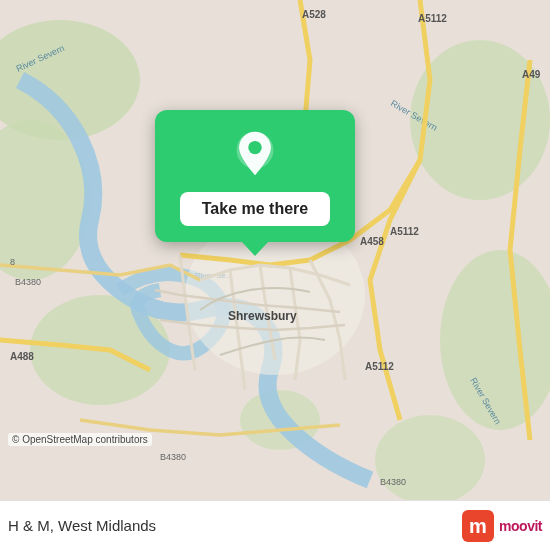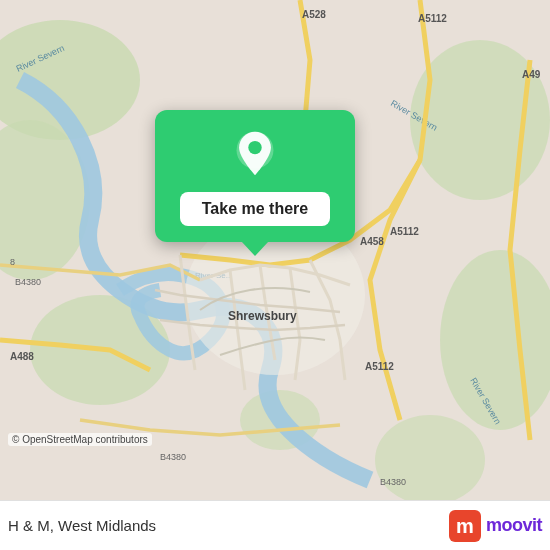--- a/index.html
+++ b/index.html
@@ -96,23 +96,23 @@
       align-items: center;
       gap: 5px;
     }
 
     .moovit-m {
       width: 32px;
       height: 32px;
     }
 
     .moovit-text {
-      font-size: 18px;
+      font-size: 14px;
       font-weight: 700;
-      color: #6d28d9;
+      color: #be185d;
       letter-spacing: -0.5px;
     }
 
     
     #osm-attribution {
       position: absolute;
       bottom: 54px;
       left: 8px;
       font-size: 10px;
       color: #444;

